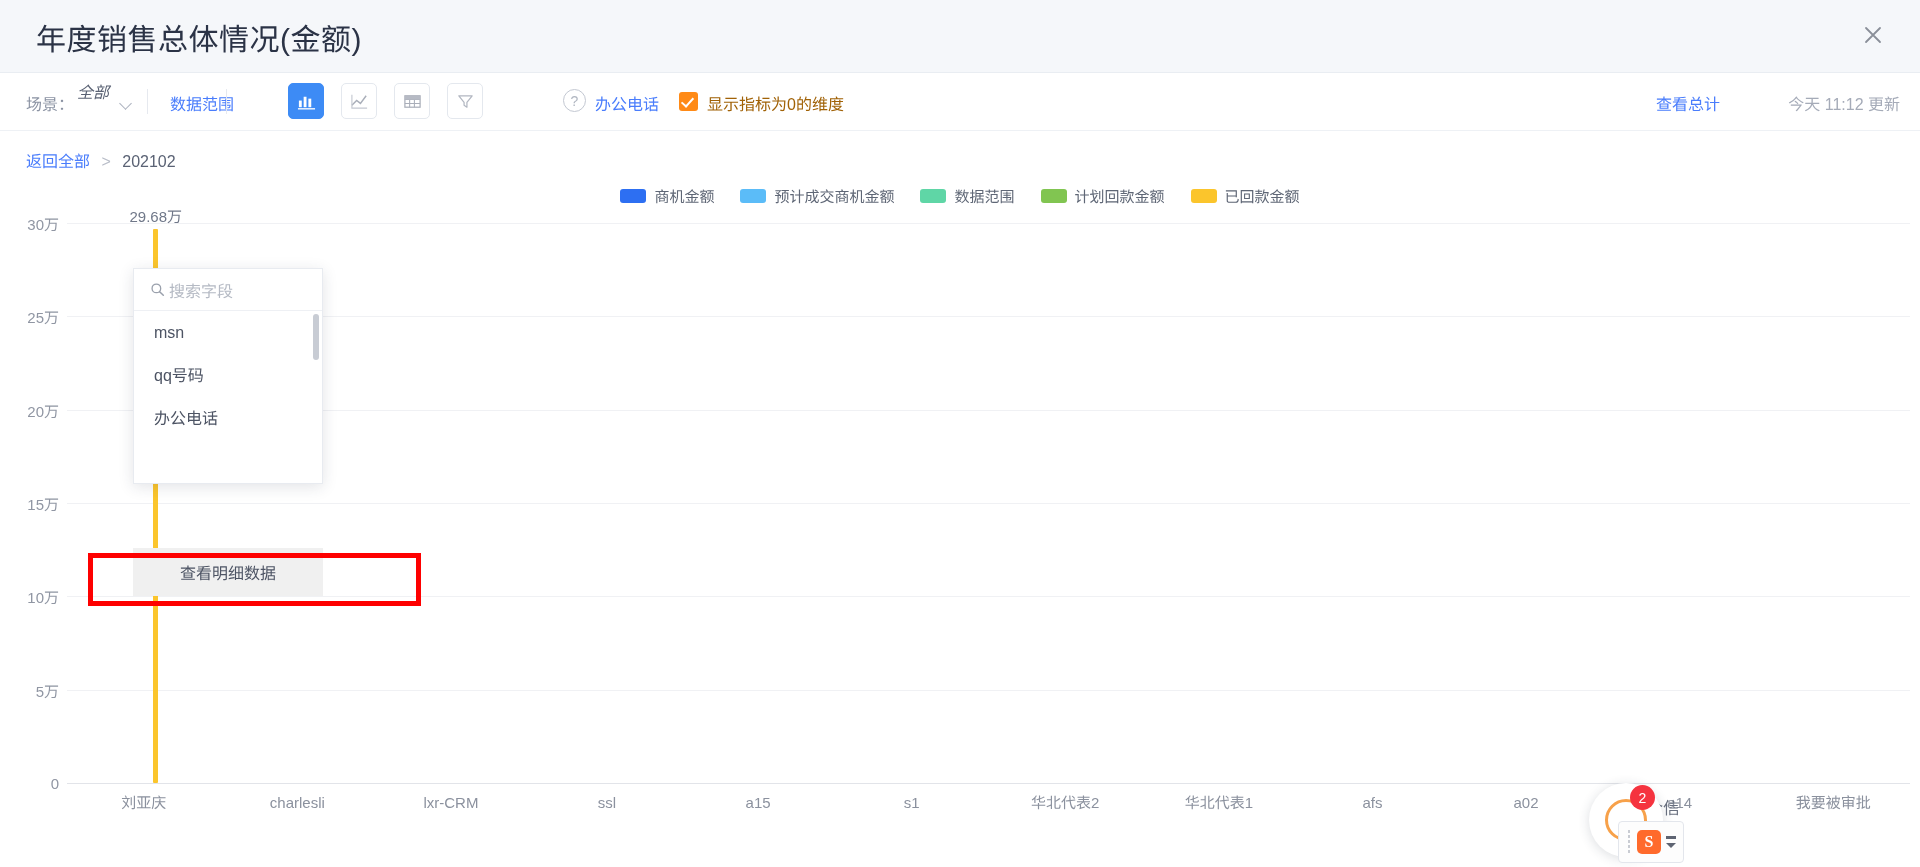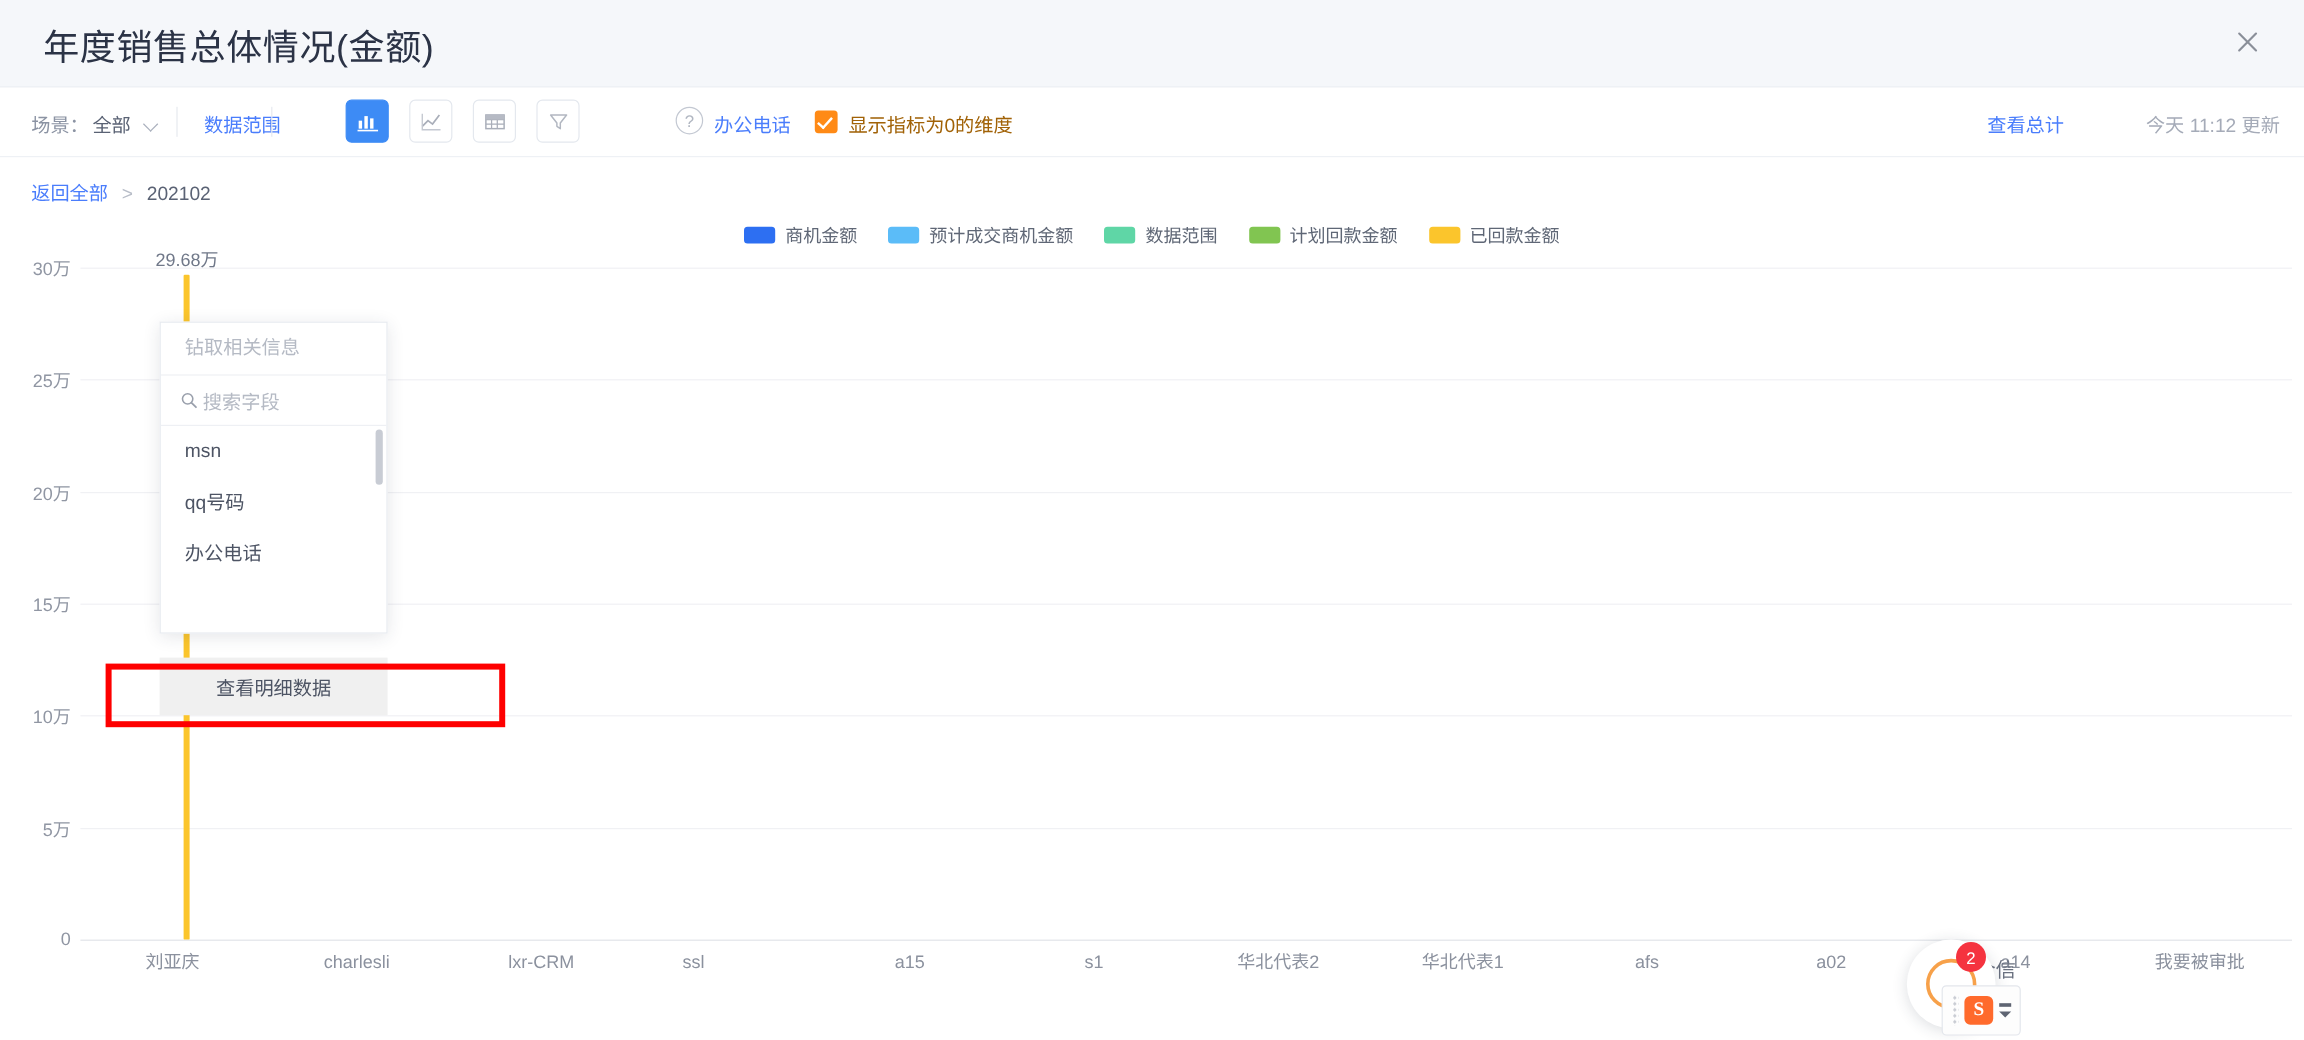--- a/index.html
+++ b/index.html
@@ -38,21 +38,21 @@
     background: #ffffff;
     border-bottom: 1px solid #eef1f5;
   }
   .tb-label { position: absolute; font-size: 16px; color: #8b93a3; white-space: nowrap; }
   .tb-value { position: absolute; font-size: 16px; color: #5a6274; white-space: nowrap; }
   .tb-link  { position: absolute; font-size: 16px; color: #4a7dfc; white-space: nowrap; cursor: pointer; }
   .tb-muted { position: absolute; font-size: 16px; color: #a5abb8; white-space: nowrap; }
   .tb-dark  { position: absolute; font-size: 16px; color: #707889; white-space: nowrap; }
 
   .scene-label { left: 26px; top: 18px; }
-  .scene-value { left: 77px; top: 18px; }
+  .scene-value { left: 77px; top: 6px; font-style: italic; }
   .chev {
     position: absolute; left: 121px; top: 26px;
     width: 11px; height: 7px;
     cursor: pointer;
   }
   .chev::before {
     content: ""; position: absolute; left: 0; top: 0;
     width: 8px; height: 8px;
     border-left: 1.6px solid #aab0bd;
     border-bottom: 1.6px solid #aab0bd;
@@ -346,35 +346,34 @@
         <div class="gridline" style="top: 373.333px;"></div>
         <div class="ytick" style="top: 373.333px; left: -66px;">10万</div>
         <div class="gridline" style="top: 466.667px;"></div>
         <div class="ytick" style="top: 466.667px; left: -66px;">5万</div>
         <div class="gridline base" style="top: 560px;"></div>
         <div class="ytick" style="top: 560px; left: -66px;">0</div>
         <div class="bar" style="left: 86.2917px; top: 5.97333px; height: 554.027px; background: rgb(251, 197, 44);"></div>
         <div class="xtick" style="left: 76.7917px; top: 570px;">刘亚庆</div>
         <div class="xtick" style="left: 230.375px; top: 570px;">charlesli</div>
         <div class="xtick" style="left: 383.958px; top: 570px;">lxr-CRM</div>
-        <div class="xtick" style="left: 511px; top: 570px;">ssl</div>
+        <div class="xtick" style="left: 540px; top: 570px;">ssl</div>
         <div class="xtick" style="left: 691.125px; top: 570px;">a15</div>
         <div class="xtick" style="left: 844.708px; top: 570px;">s1</div>
         <div class="xtick" style="left: 998.292px; top: 570px;">华北代表2</div>
         <div class="xtick" style="left: 1151.88px; top: 570px;">华北代表1</div>
         <div class="xtick" style="left: 1305.46px; top: 570px;">afs</div>
         <div class="xtick" style="left: 1459.04px; top: 570px;">a02</div>
         <div class="xtick" style="left: 1612.62px; top: 570px;">a14</div>
         <div class="xtick" style="left: 1766.21px; top: 570px;">我要被审批</div>
         <div class="bar-label" style="left: 88.7917px; top: -18.0267px;">29.68万</div>
       </div>
   </div>
 
   <div class="drill-pop">
-    <div class="drill-title">钻取相关信息</div>
     <div class="drill-search">
       <svg class="search-ico" viewBox="0 0 16 16" aria-hidden="true">
         <circle cx="6.8" cy="6.8" r="4.6" fill="none" stroke="#9aa0ac" stroke-width="1.4"></circle>
         <path d="M10.3 10.3 L14.2 14.2" stroke="#9aa0ac" stroke-width="1.6" stroke-linecap="round"></path>
       </svg>
       <span class="drill-search-ph">搜索字段</span>
     </div>
     <div class="drill-list" id="drill-list">
       <div class="drill-item">msn</div>
         <div class="drill-item">qq号码</div>

